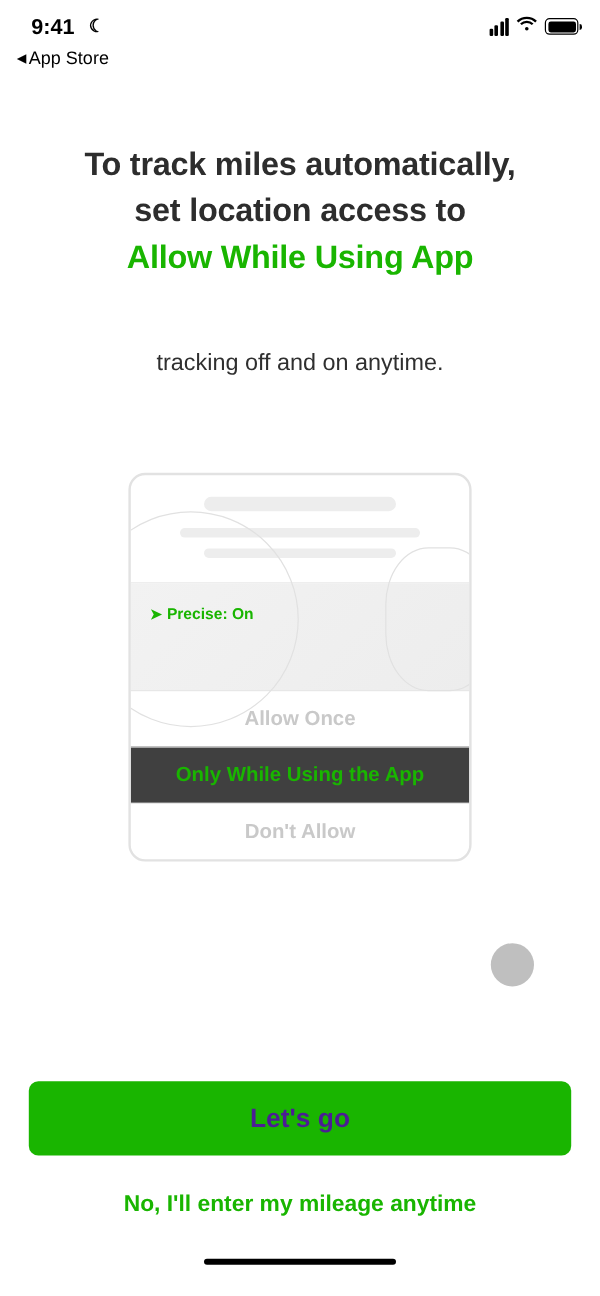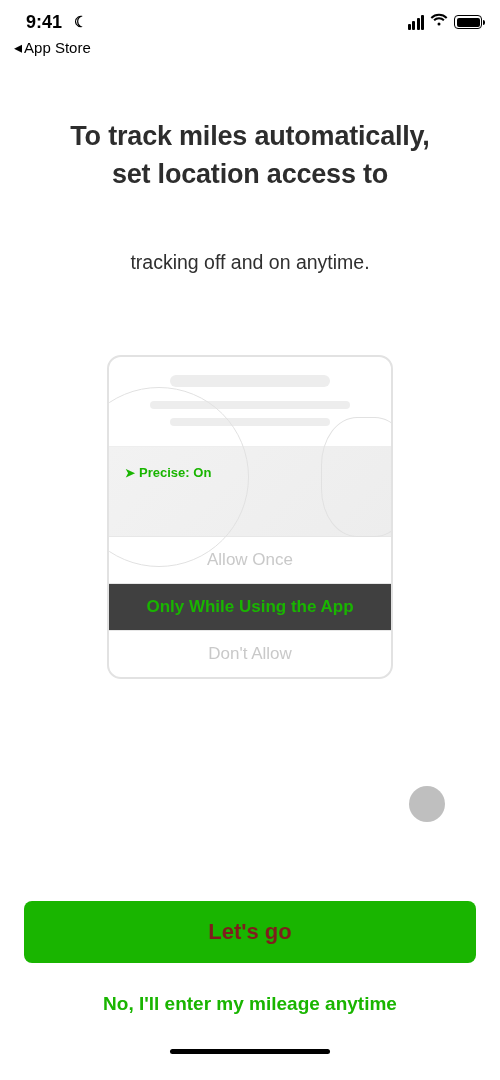--- a/index.html
+++ b/index.html
@@ -94,36 +94,36 @@
   .ml1{width:180px;height:180px;left:-40px;top:-60px;}
   .ml2{width:90px;height:120px;right:-20px;top:-30px;border-radius:40%;}
   .precise {
     position:absolute;top:18px;left:16px;
     display:flex;align-items:center;gap:4px;
     color:#19b500;font-size:13px;font-weight:600;
   }
   .loc-arrow{font-size:12px;}
   .dialog-opt {
     height:47px;display:flex;align-items:center;justify-content:center;
-    font-size:17px;font-weight:400;border-top:1px solid #e7e7e7;
+    font-size:17px;font-weight:700;border-top:1px solid #e7e7e7;
   }
   .opt-muted{color:#c9c9c9;}
   .opt-active{color:#19b500;font-weight:600;background:#404040;}
   .indicator-dot{
     position:absolute;
     right:55px;top:786px;
     width:36px;height:36px;border-radius:50%;background:#bfbfbf;
   }
   .bottom-area{
     position:absolute;left:0;right:0;bottom:0;
     padding:0 24px 26px 24px;text-align:center;
   }
   .primary-btn{
     width:100%;height:62px;border:none;border-radius:8px;
-    background:#19b500;color:#7f1d1d;font-size:22px;font-weight:600;
+    background:#19b500;color:#4c1d95;font-size:22px;font-weight:600;
     cursor:pointer;
   }
   .secondary-link{
     margin-top:30px;color:#19b500;font-size:19px;font-weight:600;cursor:pointer;
   }
   .home-indicator{
     margin:34px auto 0 auto;width:160px;height:5px;background:#000;border-radius:3px;
   }
 </style>
 </head>
@@ -154,20 +154,21 @@
 
 <div class="back-app">
   <span class="back-chevron">◂</span>
   <span>App Store</span>
 </div>
 
 <div class="content">
   <div class="headline">
     <span>To track miles automatically,</span><br>
     <span>set location access to</span><br>
+    <span class="headline-accent">Allow While Using App</span>
   </div>
   <div class="subtext">
     <br>
     <span>tracking off and on anytime.</span>
   </div>
 
   <div class="dialog-card">
     <div class="dialog-head">
       <div class="skel skel1"></div>
       <div class="skel skel2"></div>

